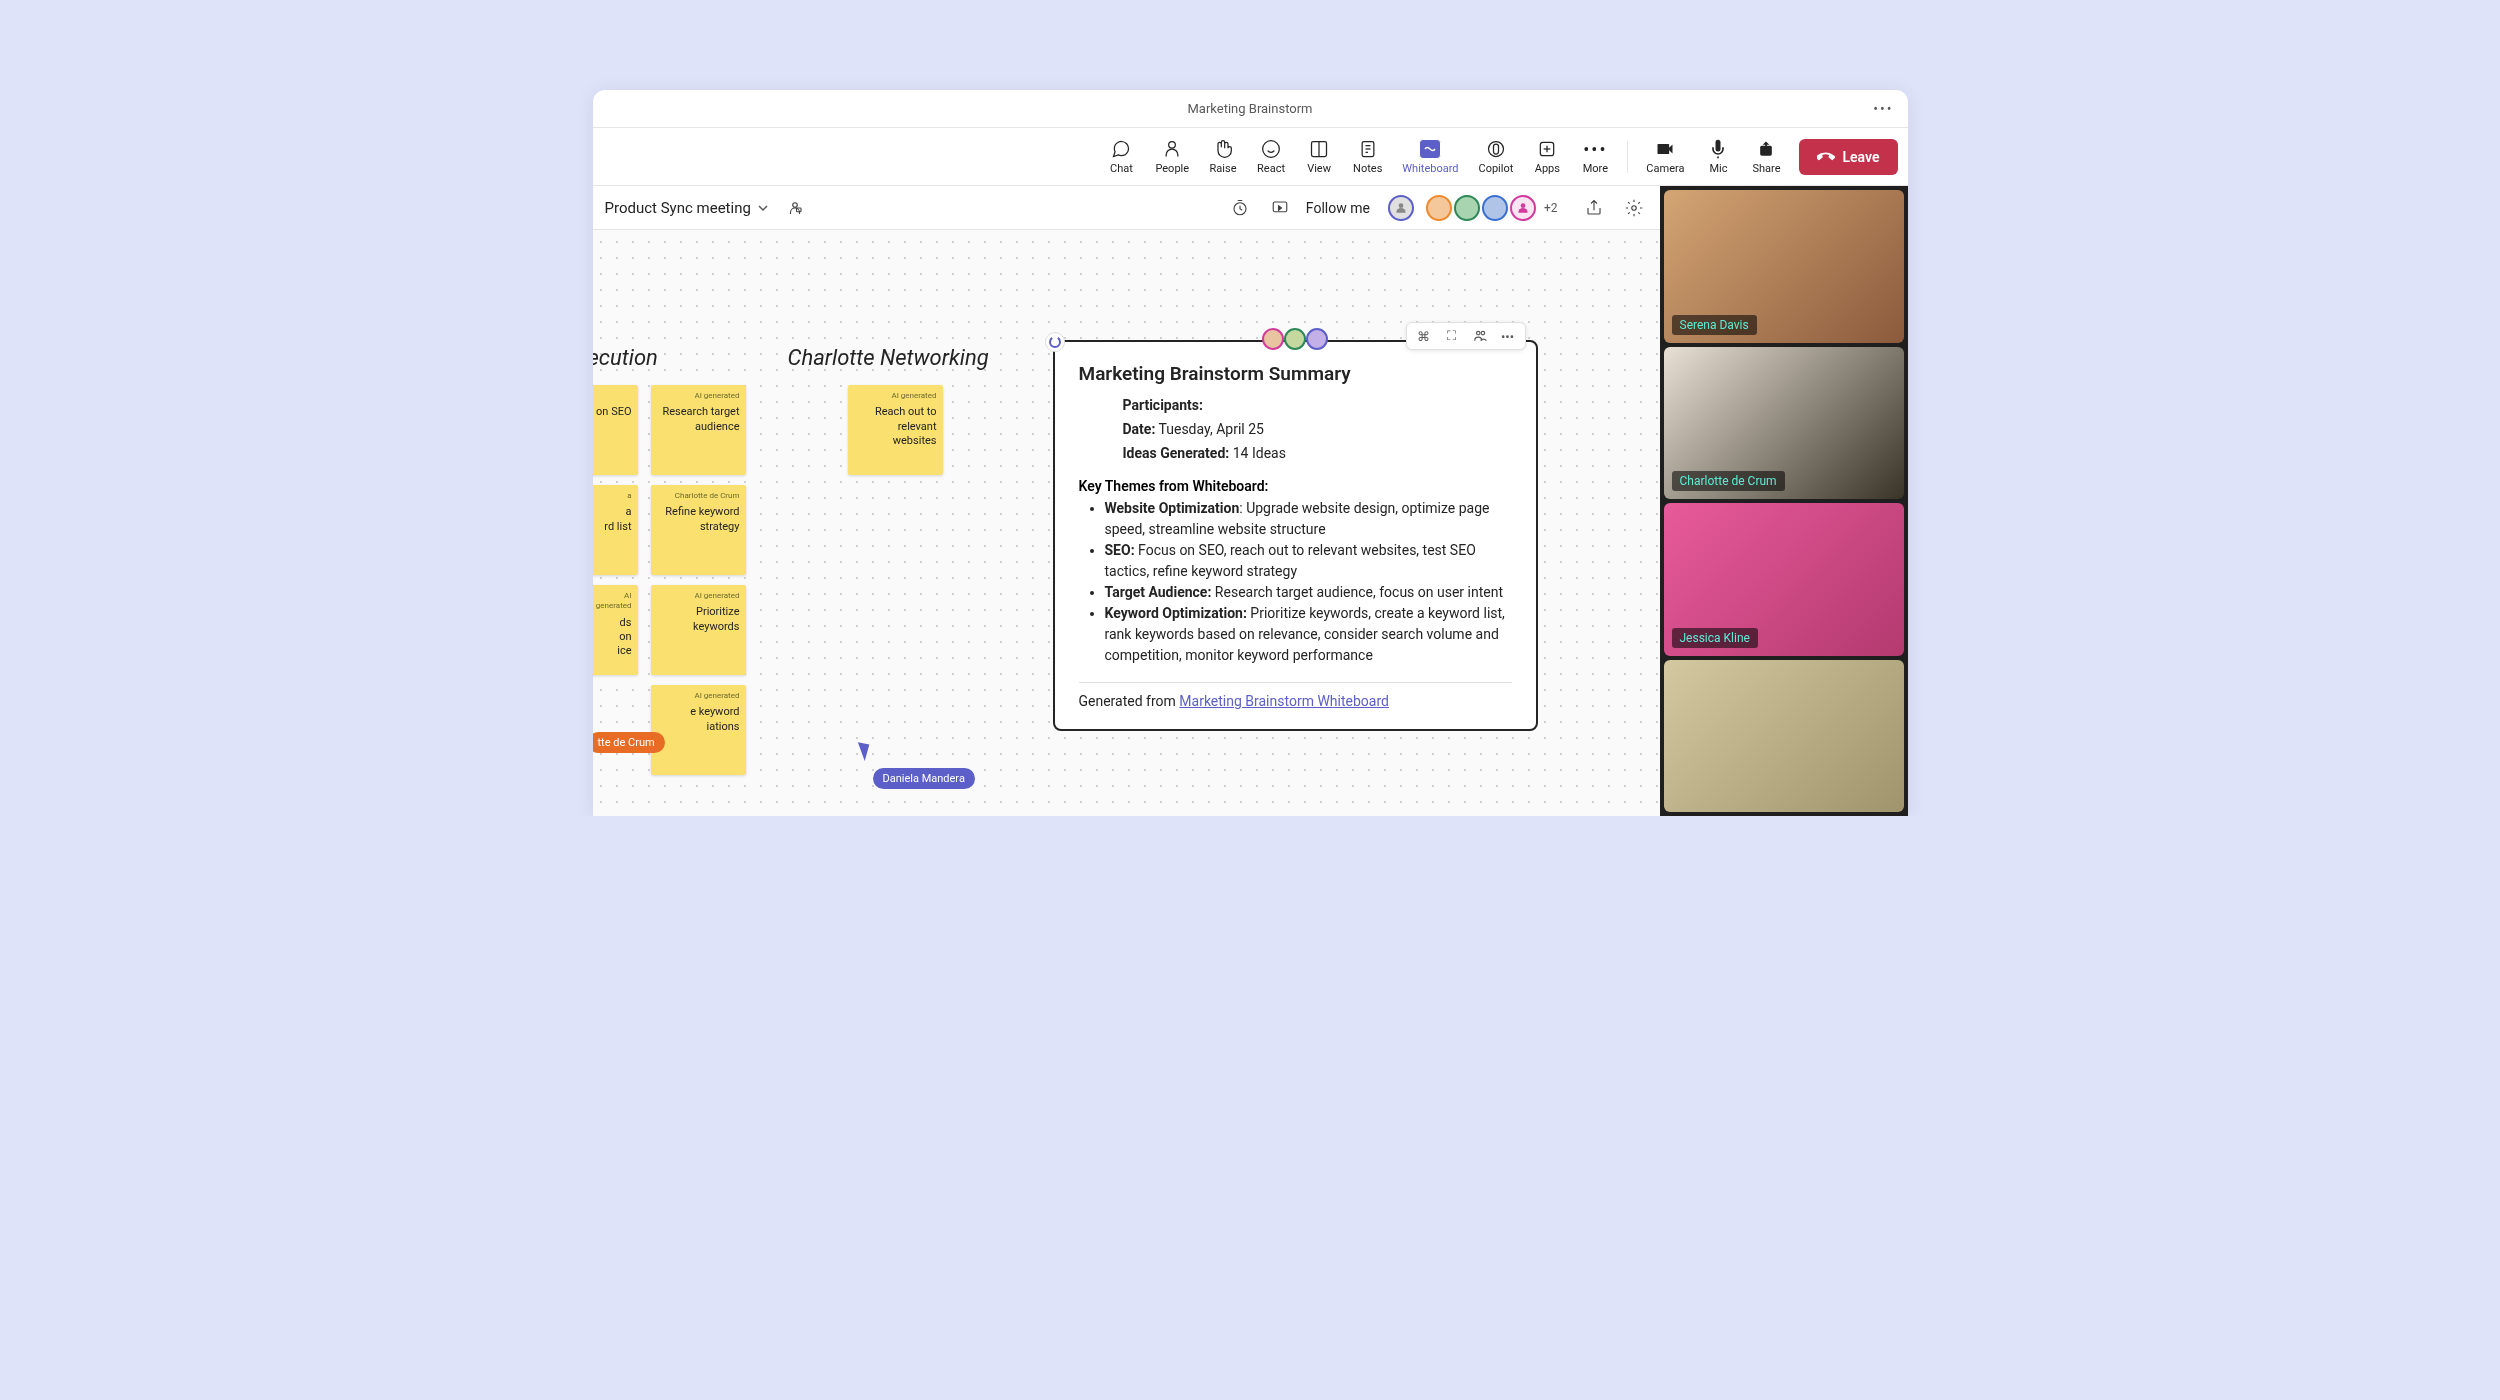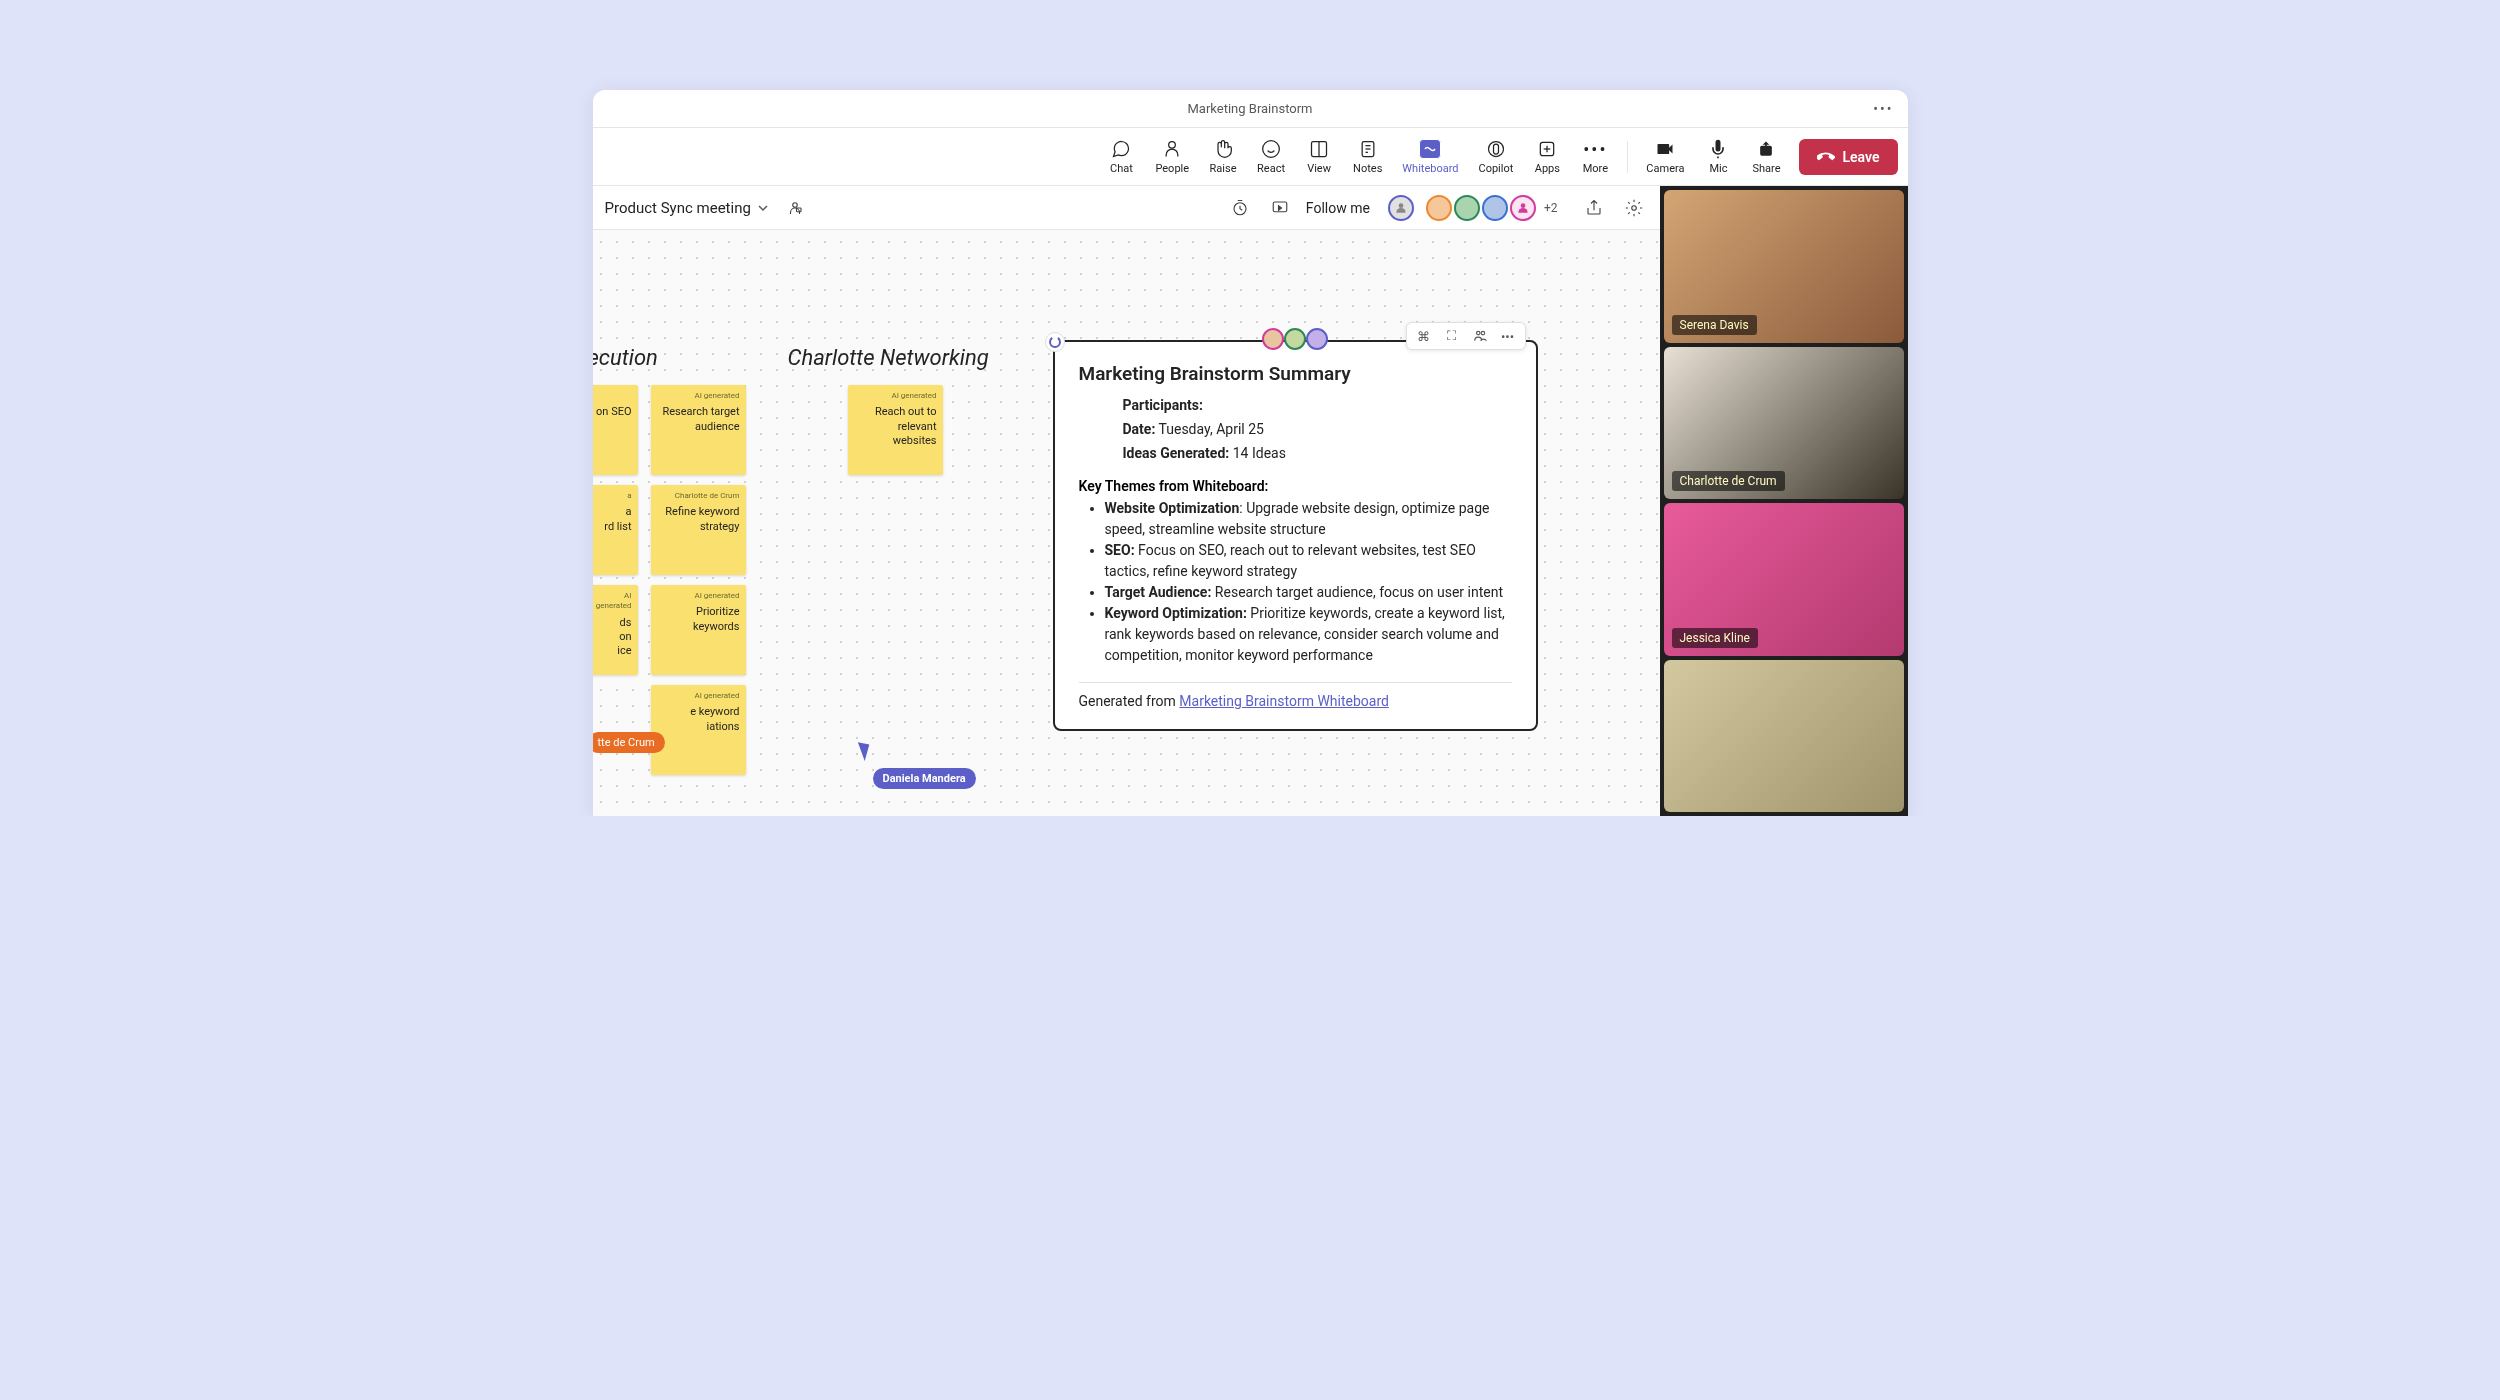--- a/index.html
+++ b/index.html
@@ -30,40 +30,40 @@
 .avatar.green { border-color: #2c8857; }
 .avatar.blue { border-color: #3b6fd1; }
 .avatar.pink { border-color: #d13b9c; background:#fce4f3; }
 .avatar-more { font-size: 12px; color: #595959; margin-left: 6px; }
 .canvas { position: relative; height: calc(100% - 44px); }
 .section-title { position: absolute; font-style: italic; font-size: 22px; color: #242424; font-weight: 400; }
 .sticky { position: absolute; width: 95px; height: 90px; background: #fae06e; border-radius: 2px; padding: 6px; box-shadow: 0 1px 3px rgba(0,0,0,0.15); font-size: 11px; color: #242424; line-height: 1.3; text-align: right; }
 .sticky.narrow { width: 50px; }
 .sticky .tag { font-size: 8px; color: #6b6b2f; margin-bottom: 4px; display: block; }
 .cursor-label { position: absolute; background: #e86c24; color: #fff; font-size: 11px; padding: 4px 10px; border-radius: 14px; }
-.cursor-label.blue { background: #5b5fc7; font-weight: bold; }
+.cursor-label.blue { background: #5b5fc7; }
 .cursor-arrow { position: absolute; width: 0; height: 0; border-left: 10px solid #5b5fc7; border-top: 6px solid transparent; border-bottom: 14px solid transparent; transform: rotate(-20deg); }
 .summary-card { position: absolute; left: 460px; top: 110px; width: 485px; background: #fff; border: 2px solid #242424; border-radius: 8px; padding: 20px 24px; }
 .summary-card h2 { font-size: 19px; font-weight: 600; margin-bottom: 10px; color:#242424; }
 .summary-card .line { font-size: 14px; color: #242424; margin-bottom: 3px; line-height:1.5; }
 .summary-card .line b { font-weight: 700; margin-left: 44px; }
 .summary-card .section-head { font-weight: 600; font-size: 14px; margin-top: 14px; margin-bottom: 4px; }
 .summary-card ul { list-style: disc; padding-left: 26px; font-size: 14px; color: #242424; line-height: 1.5; }
 .summary-card li b { font-weight: 700; }
 .summary-card hr { border: none; border-top: 1px solid #e0e0e0; margin: 16px 0 10px; }
 .summary-card .gen { font-size: 14px; color: #242424; }
 .summary-card .gen a { color: #5b5fc7; text-decoration: underline; }
 .card-badge { position: absolute; width: 20px; height: 20px; border-radius: 50%; background: #fff; border:1px solid #ddd; top: -10px; left: -10px; display:flex; align-items:center; justify-content:center; }
 .card-avatars { position: absolute; top: -14px; left: 50%; transform: translateX(-50%); display: flex; gap: -4px; }
 .card-avatars .avatar { width: 22px; height: 22px; }
 .card-tools { position: absolute; top: -20px; right: 10px; background: #fff; border: 1px solid #e0e0e0; border-radius: 6px; padding: 4px 8px; display: flex; gap: 10px; box-shadow: 0 1px 4px rgba(0,0,0,0.1); }
 .card-tools span { width: 18px; height: 18px; display: flex; align-items: center; justify-content: center; cursor:pointer; color:#595959; font-size:13px; }
 .video-sidebar { width: 248px; background: #1f1f1f; display: flex; flex-direction: column; gap: 4px; padding: 4px; }
 .video-tile { flex: 1; min-height: 140px; background: #333; border-radius: 6px; position: relative; overflow: hidden; }
-.video-name { position: absolute; bottom: 8px; left: 8px; background: rgba(0,0,0,0.55); color: #fef9c3; font-size: 12px; padding: 3px 8px; border-radius: 3px; }
+.video-name { position: absolute; bottom: 8px; left: 8px; background: rgba(0,0,0,0.55); color: #5eead4; font-size: 12px; padding: 3px 8px; border-radius: 3px; }
 .vt-bg { width:100%; height:100%; }
 .ico-rect { width:22px; height:20px; border:1.5px solid currentColor; border-radius:4px; display:flex; align-items:center; justify-content:center; }
 </style>
 </head>
 <body>
 
 <div class="window">
 
   <div class="titlebar">
     <span class="titlebar-title">Marketing Brainstorm</span>

